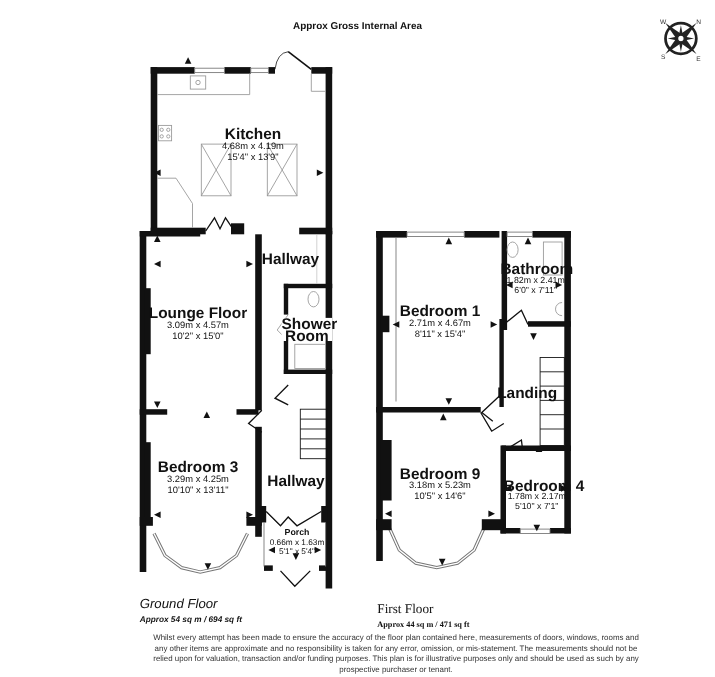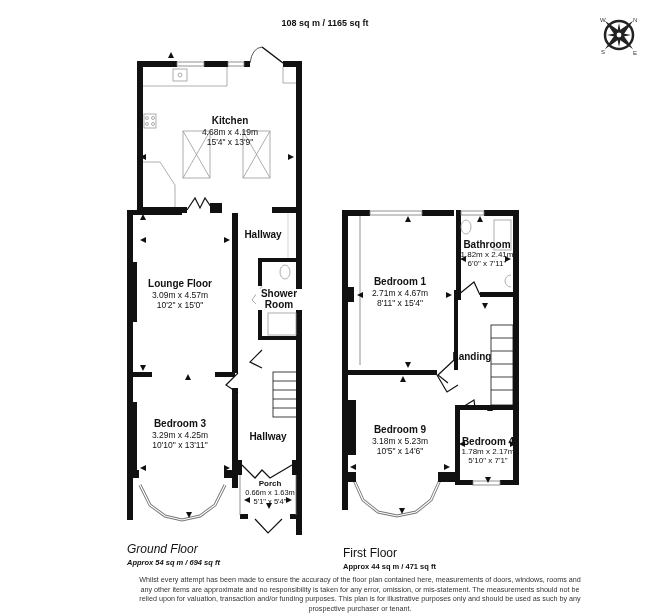--- a/index.html
+++ b/index.html
@@ -2,30 +2,30 @@
 <html><head>
 <meta charset="utf-8">
 <style>
   html, body { margin: 0; padding: 0; background: #ffffff; }
   body { width: 650px; height: 615px; position: relative; overflow: hidden;
          font-family: "Liberation Sans", sans-serif; color: #111; }
   .abs { position: absolute; }
   .hdr { left: 0; width: 650px; top: 18px; text-align: center; font-weight: bold; font-size: 9px; line-height: 11px; }
   svg.plan { position: absolute; left: 0; top: 0; width: 650px; height: 615px; }
   .room { position: absolute; text-align: center; font-size: 8.5px; line-height: 10.5px; white-space: nowrap; }
-  .room .nm { font-weight: bold; font-size: 10px; }
+  .room .nm { font-weight: bold; font-size: 14px; }
   .floor-title { font-size: 12px; }
   .floor-area { font-weight: bold; font-size: 7.5px; margin-top: 2px; }
   .disclaimer { left: 100px; width: 450px; top: 575px; text-align: center; font-size: 7.2px; line-height: 9.6px; color: #333; margin-left: 35px; }
 </style>
 </head>
 <body>
 
 <div class="abs hdr">
-  <div>108 sq m / 1165 sq ft</div>
+  <div>Approx Gross Internal Area</div>
 </div>
 
 <svg class="plan" viewBox="0 0 650 615">
 
   <g transform="translate(619,35)">
     <circle r="14" fill="none" stroke="#222" stroke-width="2.5"></circle>
     <polygon points="0,-20 3,-3 0,0 -3,-3" fill="#222" transform="rotate(45)"></polygon>
     <polygon points="0,20 3,3 0,0 -3,3" fill="#222" transform="rotate(45)"></polygon>
     <polygon points="-20,0 -3,3 0,0 -3,-3" fill="#222" transform="rotate(45)"></polygon>
     <polygon points="20,0 3,3 0,0 3,-3" fill="#222" transform="rotate(45)"></polygon>
@@ -286,18 +286,18 @@
   <div>5'10" x 7'1"</div>
 </div>
 <div class="room" style="left:452px; top:352px; width:40px;">
   <div class="nm">Landing</div>
 </div>
 
 <div class="abs" style="left:127px; top:542px;font-style:italic;">
   <div class="floor-title">Ground Floor</div>
   <div class="floor-area">Approx 54 sq m / 694 sq ft</div>
 </div>
-<div class="abs" style="left:343px; top:546px;">
+<div class="abs" style="left:343px; top:546px;font-family:Liberation Serif, serif;">
   <div class="floor-title">First Floor</div>
   <div class="floor-area">Approx 44 sq m / 471 sq ft</div>
 </div>
 
 <div class="abs disclaimer">Whilst every attempt has been made to ensure the accuracy of the floor plan contained here, measurements of doors, windows, rooms and any other items are approximate and no responsibility is taken for any error, omission, or mis-statement. The measurements should not be relied upon for valuation, transaction and/or funding purposes. This plan is for illustrative purposes only and should be used as such by any prospective purchaser or tenant.</div>
 
 </body></html>

